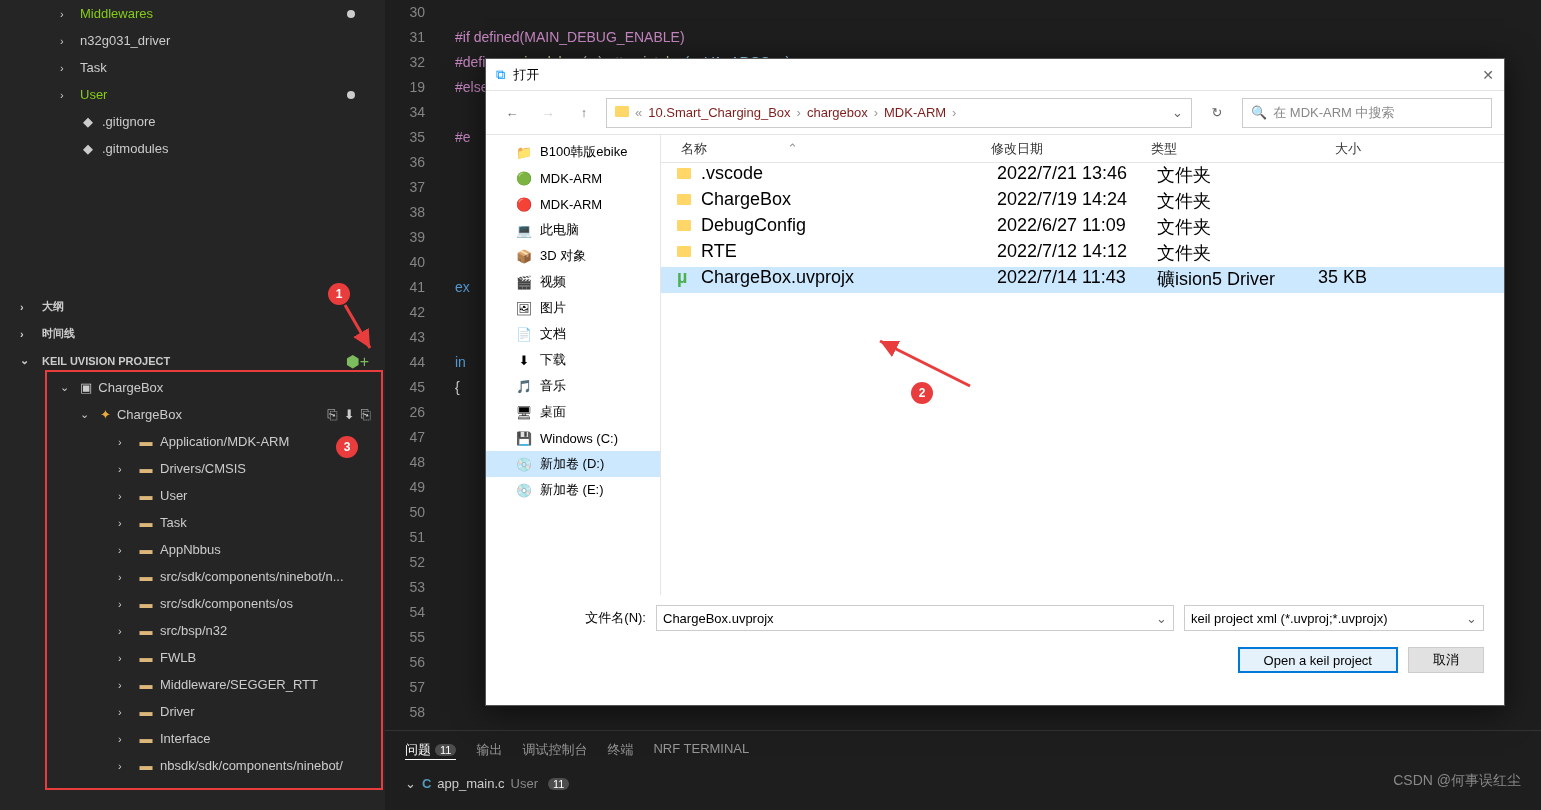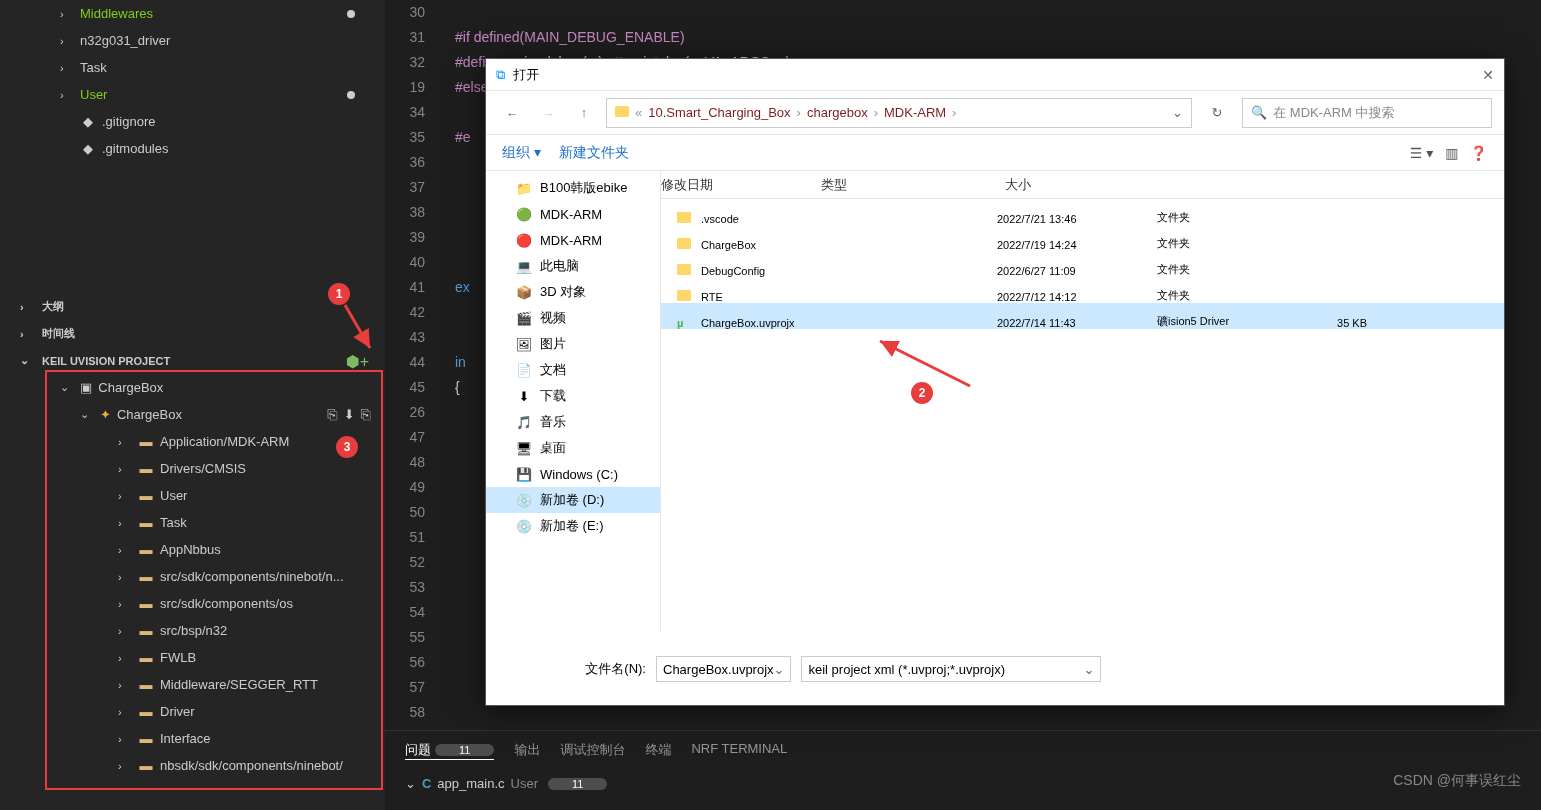--- a/index.html
+++ b/index.html
@@ -19,21 +19,21 @@
 .keil-sub2{padding-left:38px}
 .toolbar-icons{margin-left:auto;margin-right:14px;display:flex;gap:6px;color:#ccc}
 .proj-ico{color:#ccc;margin-right:6px}
 .editor{position:absolute;left:385px;top:0;width:1156px;height:730px;background:#1e1e1e}
 .gutter{position:absolute;left:0;top:0;width:55px;text-align:right;color:#858585;padding-right:15px;font-family:Consolas,monospace;font-size:14px;line-height:25px}
 .code{position:absolute;left:70px;top:0;font-family:Consolas,monospace;font-size:14px;line-height:25px;white-space:pre}
 .pp{color:#c586c0}.fn{color:#dcdcaa}.tk{color:#9cdcfe}.kw{color:#569cd6}
 .panel{position:absolute;left:385px;top:730px;width:1156px;height:80px;background:#1e1e1e;border-top:1px solid #333}
 .panel-tabs{display:flex;gap:20px;padding:10px 20px;color:#969696;font-size:13px}
 .panel-tabs .active{color:#fff;border-bottom:1px solid #fff}
-.badge{background:#4d4d4d;color:#fff;border-radius:10px;padding:0 24px;font-size:11px;margin-left:4px}
+.badge{background:#4d4d4d;color:#fff;border-radius:10px;padding:0 5px;font-size:11px;margin-left:4px}
 .crumb{display:flex;align-items:center;padding:6px 20px;color:#ccc;gap:6px}
 .dialog{position:absolute;left:485px;top:58px;width:1020px;height:648px;background:#fff;border:1px solid #555;box-shadow:0 5px 30px rgba(0,0,0,.6);color:#000}
 .dlg-title{height:32px;background:#fff;display:flex;align-items:center;padding:0 10px;border-bottom:1px solid #e5e5e5}
 .dlg-title .vs{color:#0098ff;margin-right:8px}
 .dlg-close{margin-left:auto;font-size:14px;color:#666;cursor:pointer}
 .dlg-nav{height:44px;display:flex;align-items:center;padding:0 12px;gap:8px;border-bottom:1px solid #e5e5e5}
 .nav-btn{width:28px;height:28px;display:flex;align-items:center;justify-content:center;color:#666;cursor:pointer}
 .crumb-bar{flex:1;display:flex;align-items:center;height:30px;border:1px solid #ccc;padding:0 8px;gap:6px;font-size:13px}
 .crumb-bar span{color:#7f1d1d}
 .crumb-bar .sep{color:#999}
@@ -46,24 +46,24 @@
 .dlg-tree{width:175px;border-right:1px solid #e5e5e5;overflow:auto;padding:4px 0}
 .dlg-tree-item{display:flex;align-items:center;height:26px;padding-left:28px;cursor:pointer;font-size:13px}
 .dlg-tree-item.sel{background:#cce8ff}
 .dlg-tree-item .ico{width:20px;text-align:center;margin-right:6px}
 .dlg-list{flex:1;overflow:auto}
 .list-hdr{display:flex;height:28px;align-items:center;border-bottom:1px solid #e5e5e5;font-size:13px;color:#333}
 .col-name{width:330px;padding-left:20px}
 .col-date{width:160px}
 .col-type{width:150px}
 .col-size{width:80px;text-align:right;padding-right:20px}
-.list-row{display:flex;height:26px;align-items:flex-end;font-size:11px;cursor:pointer}
+.list-row{display:flex;height:26px;align-items:flex-start;font-size:18px;cursor:pointer}
 .list-row.sel{background:#cce8ff}
 .list-row .ico{width:18px;margin-left:16px;margin-right:6px}
-.dlg-footer{height:76px;padding:10px 20px;display:flex;flex-direction:row;gap:16px}
+.dlg-footer{height:76px;padding:10px 20px;display:flex;flex-direction:column;gap:16px}
 .footer-row{display:flex;align-items:center;gap:10px}
 .fn-label{width:140px;text-align:right}
 .fn-input{flex:1;height:26px;border:1px solid #ccc;padding:0 6px;display:flex;align-items:center;justify-content:space-between}
 .filter{width:300px;height:26px;border:1px solid #ccc;padding:0 6px;display:flex;align-items:center;justify-content:space-between}
 .btn{height:26px;padding:0 24px;border:1px solid #ccc;background:#e1e1e1;cursor:pointer;display:flex;align-items:center}
 .btn.primary{border:2px solid #0078d7;background:#e5f1fb}
 .callout{position:absolute;width:22px;height:22px;border-radius:50%;background:#e93d3d;color:#fff;display:flex;align-items:center;justify-content:center;font-size:12px;font-weight:700}
 .arrow{position:absolute;pointer-events:none}
 .watermark{position:absolute;right:20px;bottom:20px;color:#888;font-size:14px}
 .add-ico{position:absolute;right:16px;top:352px;color:#7cbb5e;font-size:16px}
@@ -299,29 +299,20 @@
       <span>MDK-ARM</span>
         <span class="sep">›</span>
       <span style="margin-left:auto;color:#666">⌄</span>
     </div>
     <span class="refresh">↻</span>
     <div class="search">
         <span class="si">🔍</span>
         <span>在 MDK-ARM 中搜索</span>
       </div>
   </div>
-  <div class="dlg-toolbar">
-    <span><span>组织</span> ▾</span>
-    <span>新建文件夹</span>
-    <div class="right">
-      <span>☰ ▾</span>
-      <span>▥</span>
-      <span style="color:#0078d7">❓</span>
-    </div>
-  </div>
   <div class="dlg-body">
     <div class="dlg-tree" id="dlg-tree">
         <div class="dlg-tree-item">
           <span class="ico">📁</span>
           <span>B100韩版ebike</span>
         </div>
         <div class="dlg-tree-item">
           <span class="ico">🟢</span>
           <span>MDK-ARM</span>
         </div>
@@ -369,20 +360,21 @@
           <span class="ico">💿</span>
           <span>新加卷 (D:)</span>
         </div>
         <div class="dlg-tree-item">
           <span class="ico">💿</span>
           <span>新加卷 (E:)</span>
         </div>
       </div>
     <div class="dlg-list">
       <div class="list-hdr">
+        <div class="col-name"><span>名称</span><span style="margin-left:80px;color:#999">⌃</span></div>
         <div class="col-date">修改日期</div>
         <div class="col-type">类型</div>
         <div class="col-size">大小</div>
       </div>
       <div id="file-rows">
           <div class="list-row">
             <span class="ico"><span class="yel"></span></span>
             <div style="width:296px">.vscode</div>
             <div class="col-date">2022/7/21 13:46</div>
             <div class="col-type">文件夹</div>
@@ -423,20 +415,24 @@
     <div class="footer-row">
       <div class="fn-label">文件名(N):</div>
       <div class="fn-input">
           <span>ChargeBox.uvprojx</span>
           <span style="color:#666">⌄</span>
         </div>
       <div class="filter">
           <span>keil project xml (*.uvproj;*.uvprojx)</span>
           <span style="color:#666">⌄</span>
         </div>
+    </div>
+    <div class="footer-row" style="justify-content:flex-end">
+      <div class="btn primary">Open a keil project</div>
+      <div class="btn">取消</div>
     </div>
   </div>
 </div>
 
 <div class="callout" style="left:328px;top:283px">1</div>
 <svg class="arrow" style="left:340px;top:300px;width:40px;height:60px">
     <defs>
       <marker id="ah1" markerWidth="8" markerHeight="8" refX="6" refY="3" orient="auto">
         <polygon points="0 0,6 3,0 6" fill="#e93d3d"></polygon>
       </marker>

